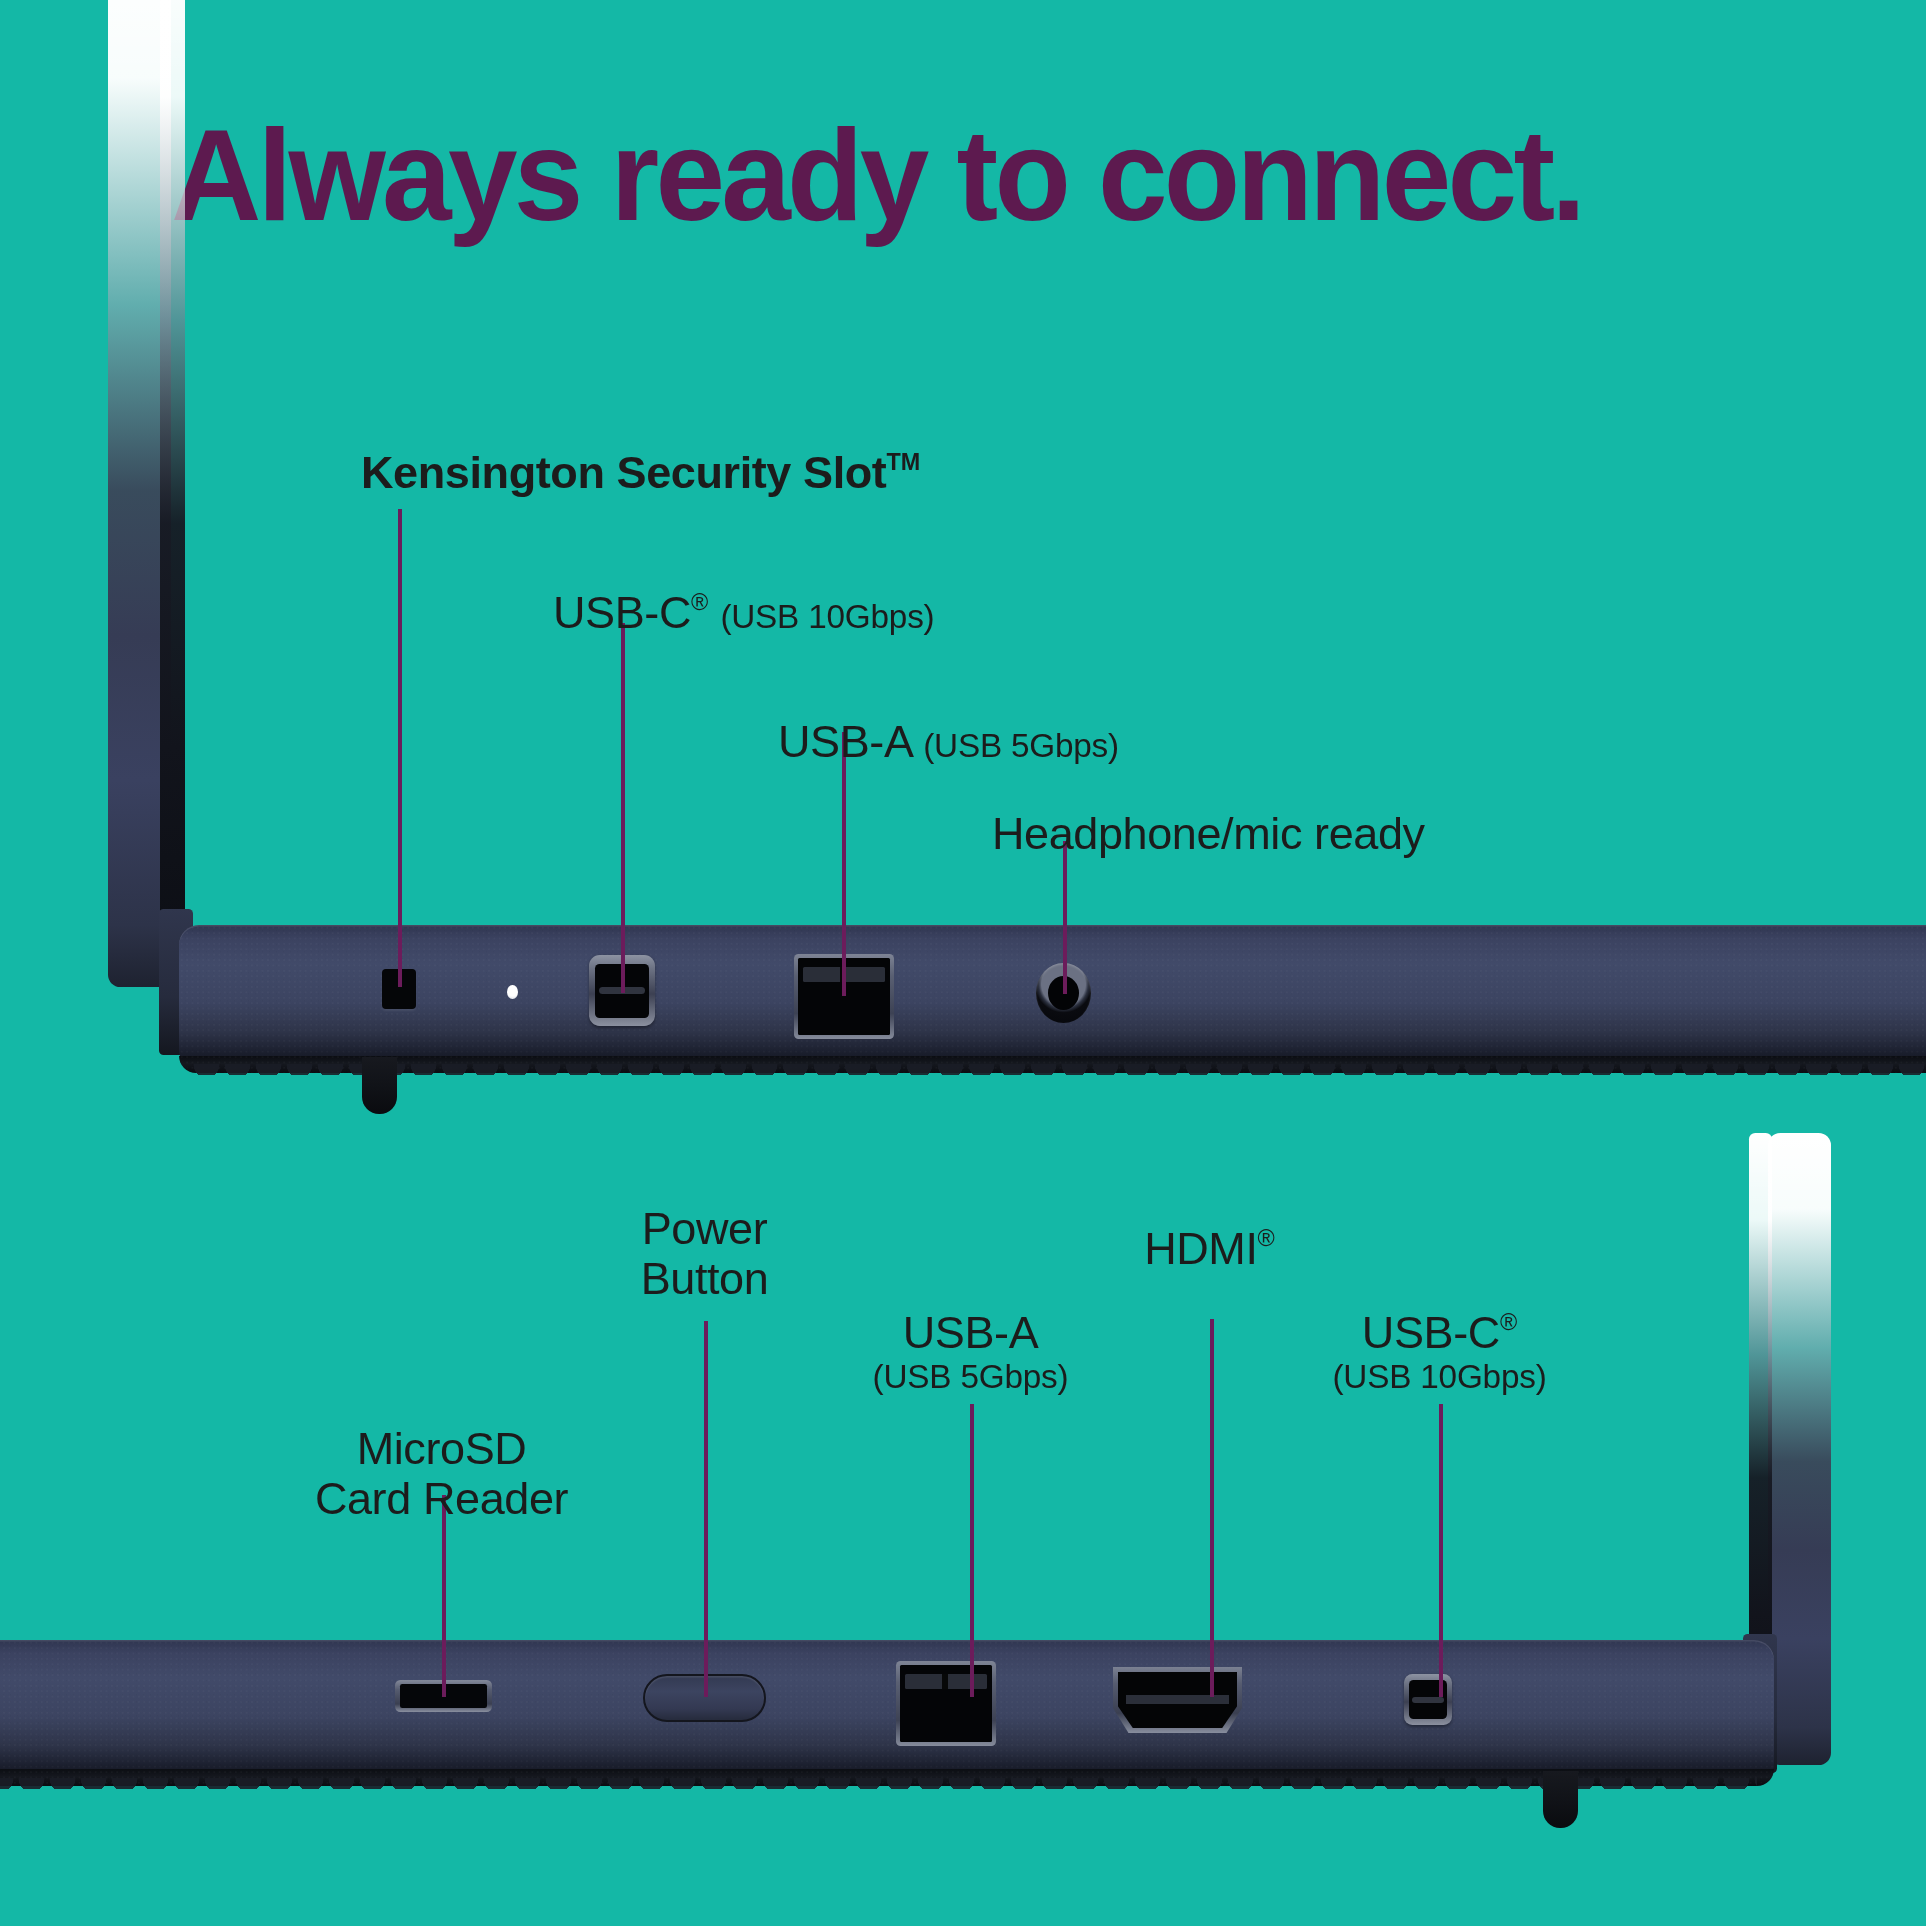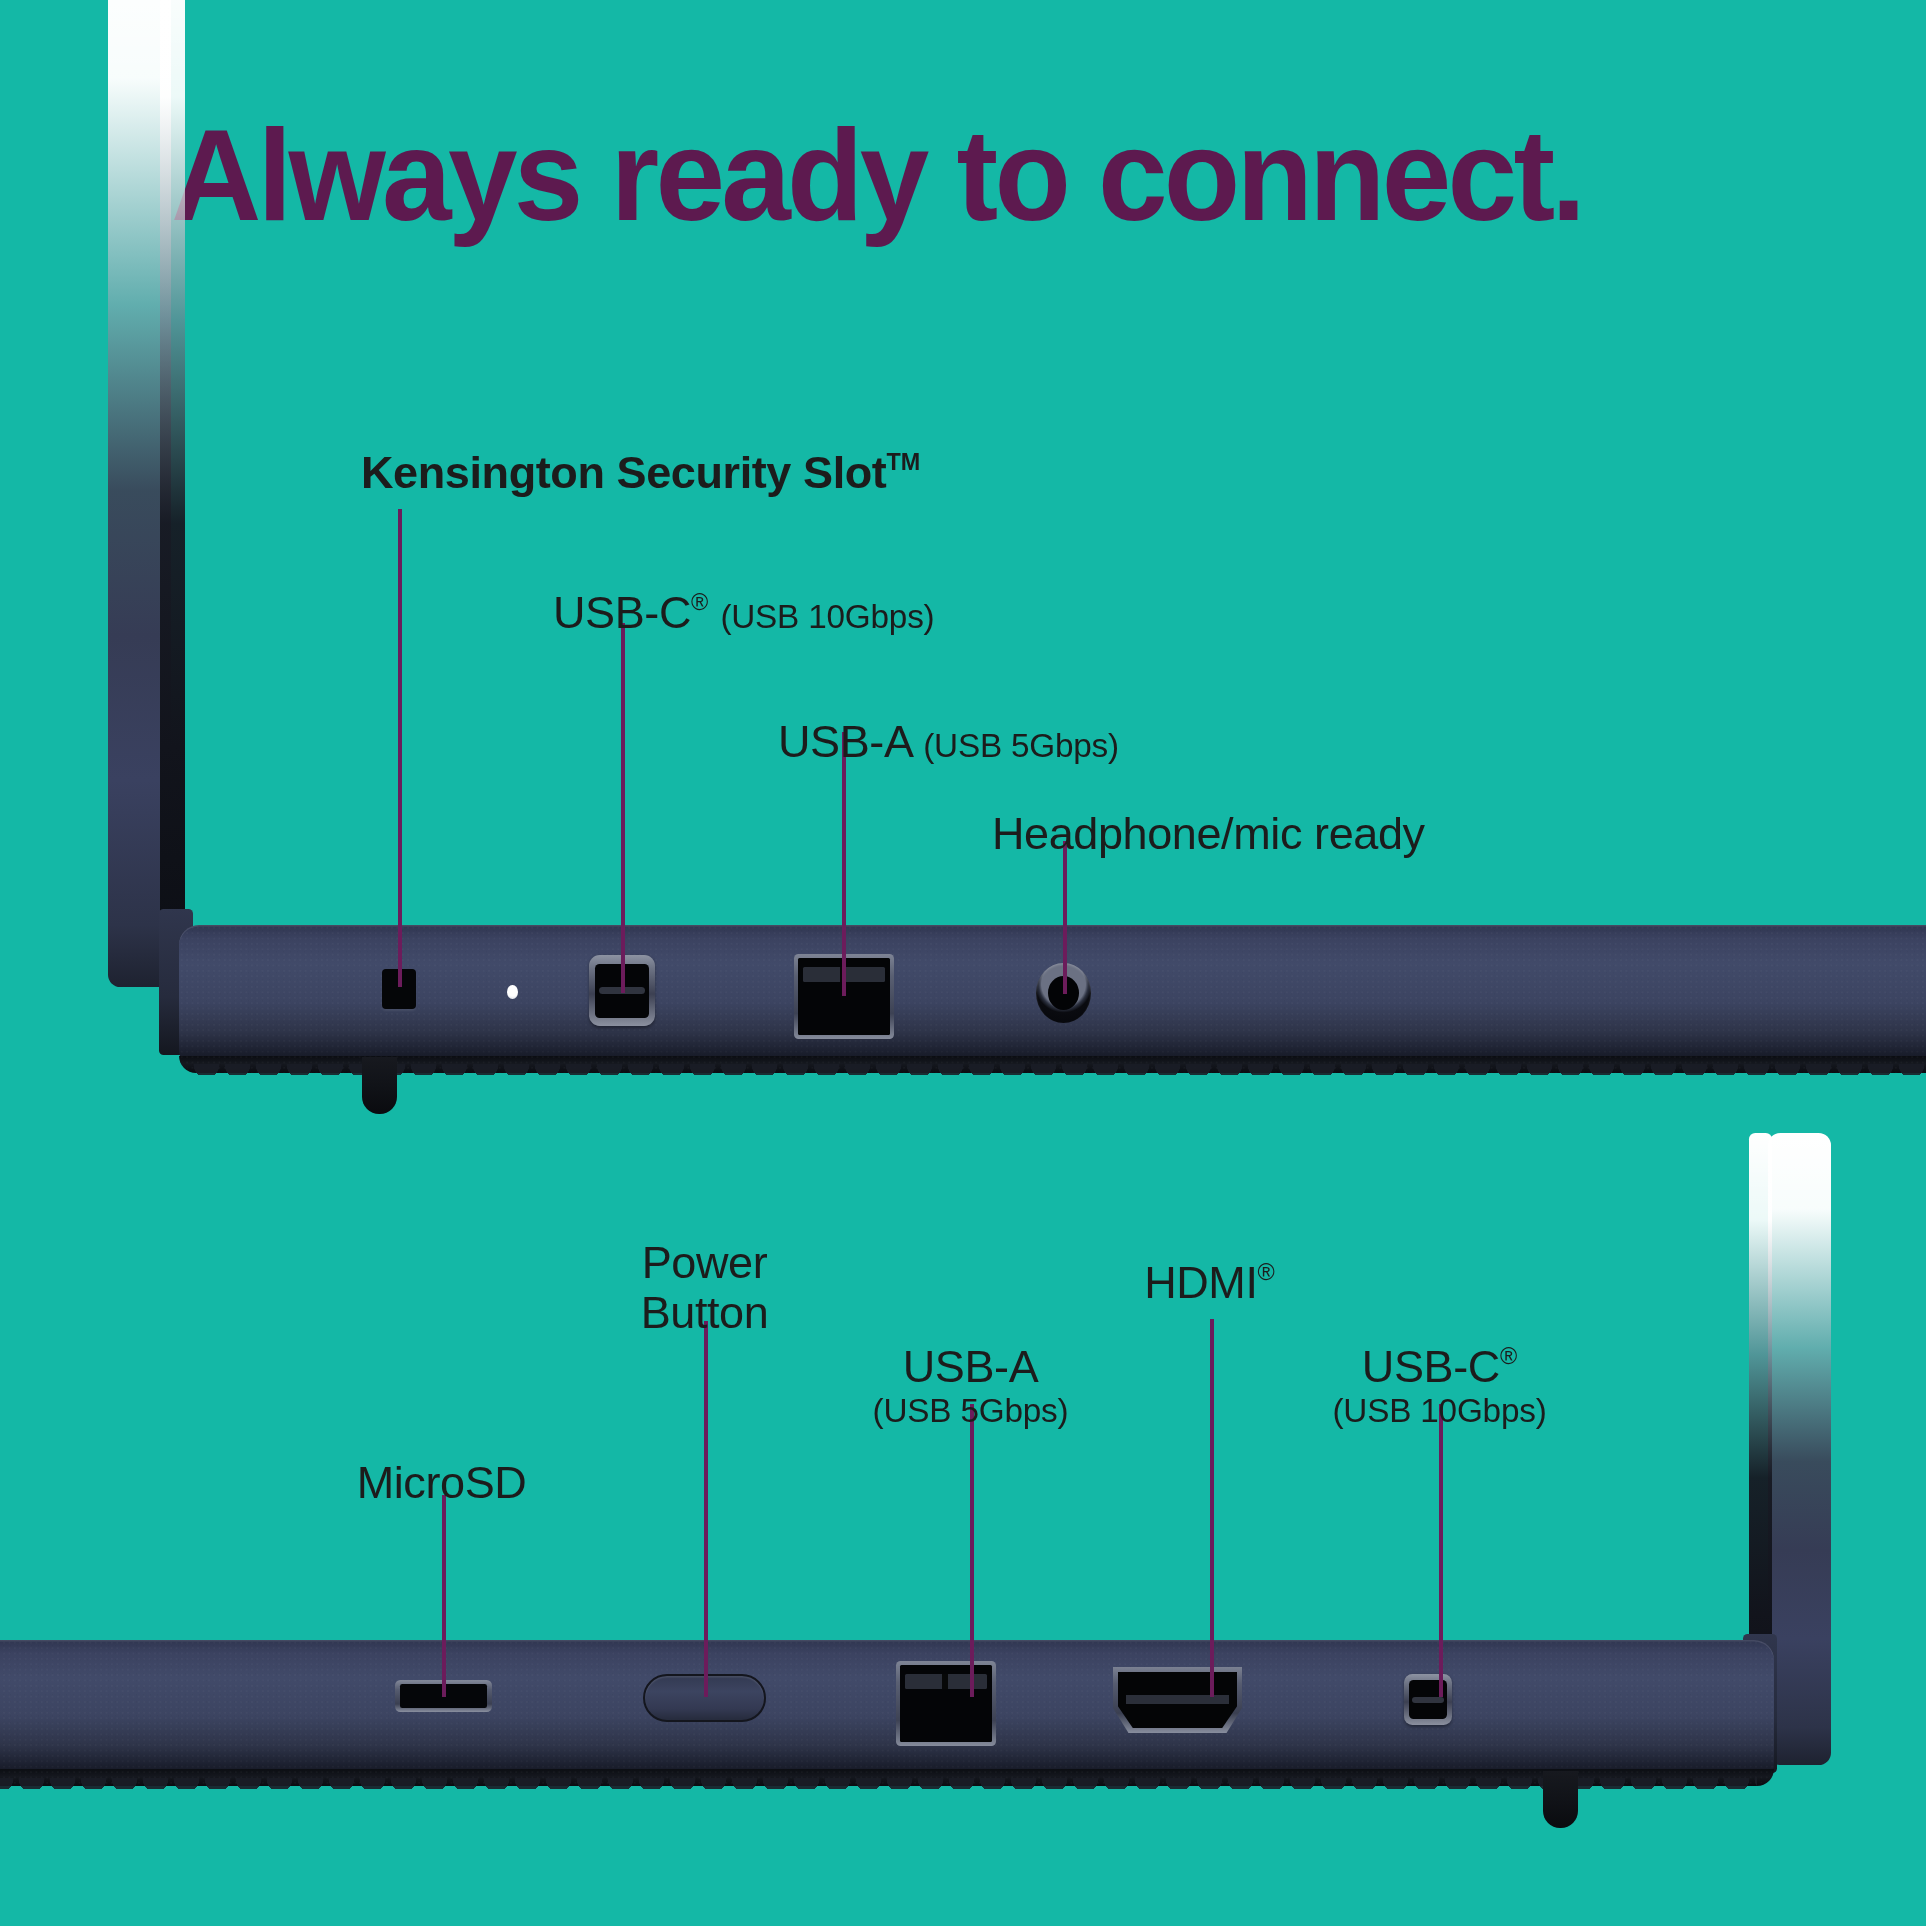--- a/index.html
+++ b/index.html
@@ -41,21 +41,21 @@
   }
   .label .sup {
     font-size: 0.52em;
     vertical-align: 0.78em;
     letter-spacing: 0;
   }
   .label .sub {
     font-size: 0.74em;
     letter-spacing: -0.2px;
   }
-  .label.center { text-align: center; margin-top: 34px; }
+  .label.center { text-align: center; }
   .label .l2 { display: block; }
 
   
   .leader {
     position: absolute;
     width: 3.9px;
     background: #6c1c5b;
   }
 
   
@@ -363,20 +363,21 @@
     </div>
 
     <div class="leader" style="left:442px; top:1495px; height:202px;"></div>
     <div class="leader" style="left:704px; top:1321px; height:376px;"></div>
     <div class="leader" style="left:970px; top:1404px; height:293px;"></div>
     <div class="leader" style="left:1210px; top:1319px; height:378px;"></div>
     <div class="leader" style="left:1439px; top:1404px; height:293px;"></div>
 
     <div class="label center" style="left:272px; top:1424px; width:339px; font-size:45px; line-height:1.12;">
       <span class="l2">MicroSD</span>
+      <span class="l2">Card Reader</span>
     </div>
 
     <div class="label center" style="left:535px; top:1204px; width:339px; font-size:45px; line-height:1.12;">
       <span class="l2">Power</span>
       <span class="l2">Button</span>
     </div>
 
     <div class="label center" style="left:801px; top:1308px; width:339px; font-size:45px; line-height:1.12;">
       <span class="l2">USB-A</span>
       <span class="l2 sub">(USB 5Gbps)</span>

